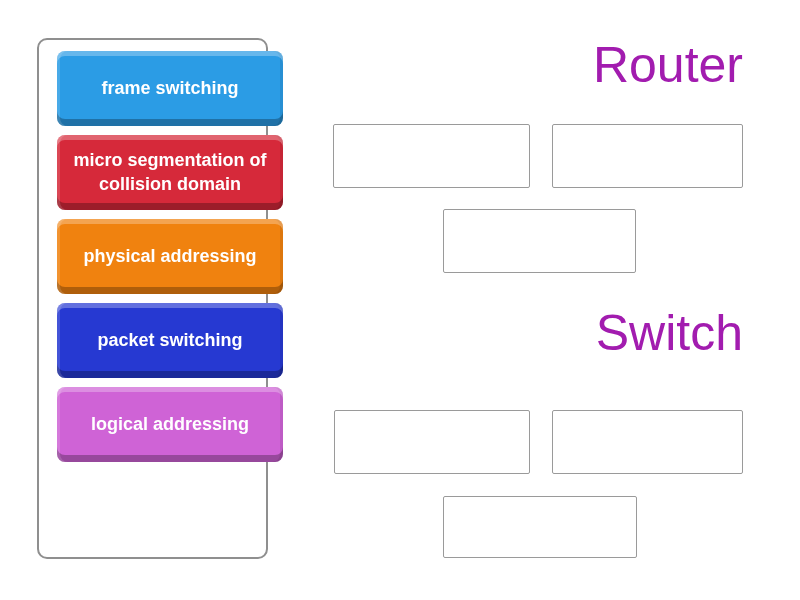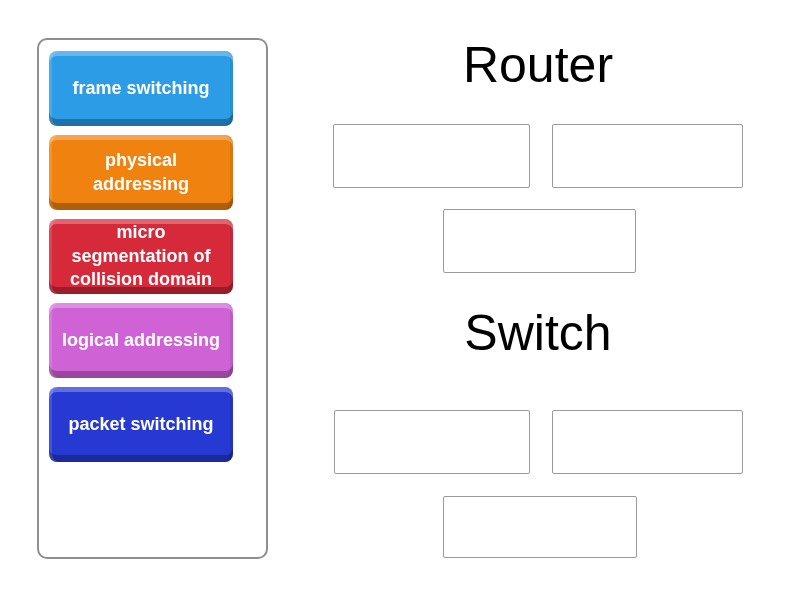--- a/index.html
+++ b/index.html
@@ -21,48 +21,49 @@
     background: #ffffff;
     border: 2px solid #8f8f8f;
     border-radius: 10px;
     padding: 11px 10px;
     display: flex;
     flex-direction: column;
     gap: 9px;
   }
 
   .tile {
-    width: 184px;
+    width: 226px;
     height: 75px;
     flex: 0 0 75px;
     border-radius: 8px;
     display: flex;
     align-items: center;
     justify-content: center;
     text-align: center;
     color: #ffffff;
     font-size: 18px;
     font-weight: bold;
     line-height: 1.3;
     padding: 2px 8px;
     cursor: grab;
     box-shadow: inset 0 5px 0 rgba(255,255,255,0.28),
                 inset 3px 0 0 rgba(255,255,255,0.14),
                 inset -3px 0 0 rgba(0,0,0,0.08),
                 inset 0 -7px 0 rgba(0,0,0,0.27);
+    margin-left: 8px;
   }
 
   
   .group-title {
     position: absolute;
     left: 333px;
     width: 410px;
-    text-align: center;
+    text-align: right;
     font-size: 50px;
-    color: #000000;
+    color: #a21caf;
     letter-spacing: 0;
   }
   .group-title.router { top: 36px; }
   .group-title.switch { top: 304px; }
 
   
   .slot {
     position: absolute;
     background: #ffffff;
     border: 1px solid #9a9a9a;
@@ -73,24 +74,24 @@
   .slot.r3 { left: 443px; top: 209px; width: 193px; height: 64px; }
   .slot.s1 { left: 334px; top: 410px; width: 196px; height: 64px; }
   .slot.s2 { left: 552px; top: 410px; width: 191px; height: 64px; }
   .slot.s3 { left: 443px; top: 496px; width: 194px; height: 62px; }
 </style>
 </head>
 <body>
 
 <div class="tile-panel">
   <div class="tile" style="background-color: rgb(43, 156, 229);">frame switching</div>
+  <div class="tile" style="background-color: rgb(214, 41, 58);">micro segmentation of collision domain</div>
   <div class="tile" style="background-color: rgb(240, 130, 15);">physical addressing</div>
-  <div class="tile" style="background-color: rgb(214, 41, 58);">micro segmentation of collision domain</div>
+  <div class="tile" style="background-color: rgb(38, 57, 210);">packet switching</div>
   <div class="tile" style="background-color: rgb(207, 99, 214);">logical addressing</div>
-  <div class="tile" style="background-color: rgb(38, 57, 210);">packet switching</div>
 </div>
 
 <div class="group-title router">Router</div>
 <div class="slot r1"></div>
 <div class="slot r2"></div>
 <div class="slot r3"></div>
 
 <div class="group-title switch">Switch</div>
 <div class="slot s1"></div>
 <div class="slot s2"></div>

